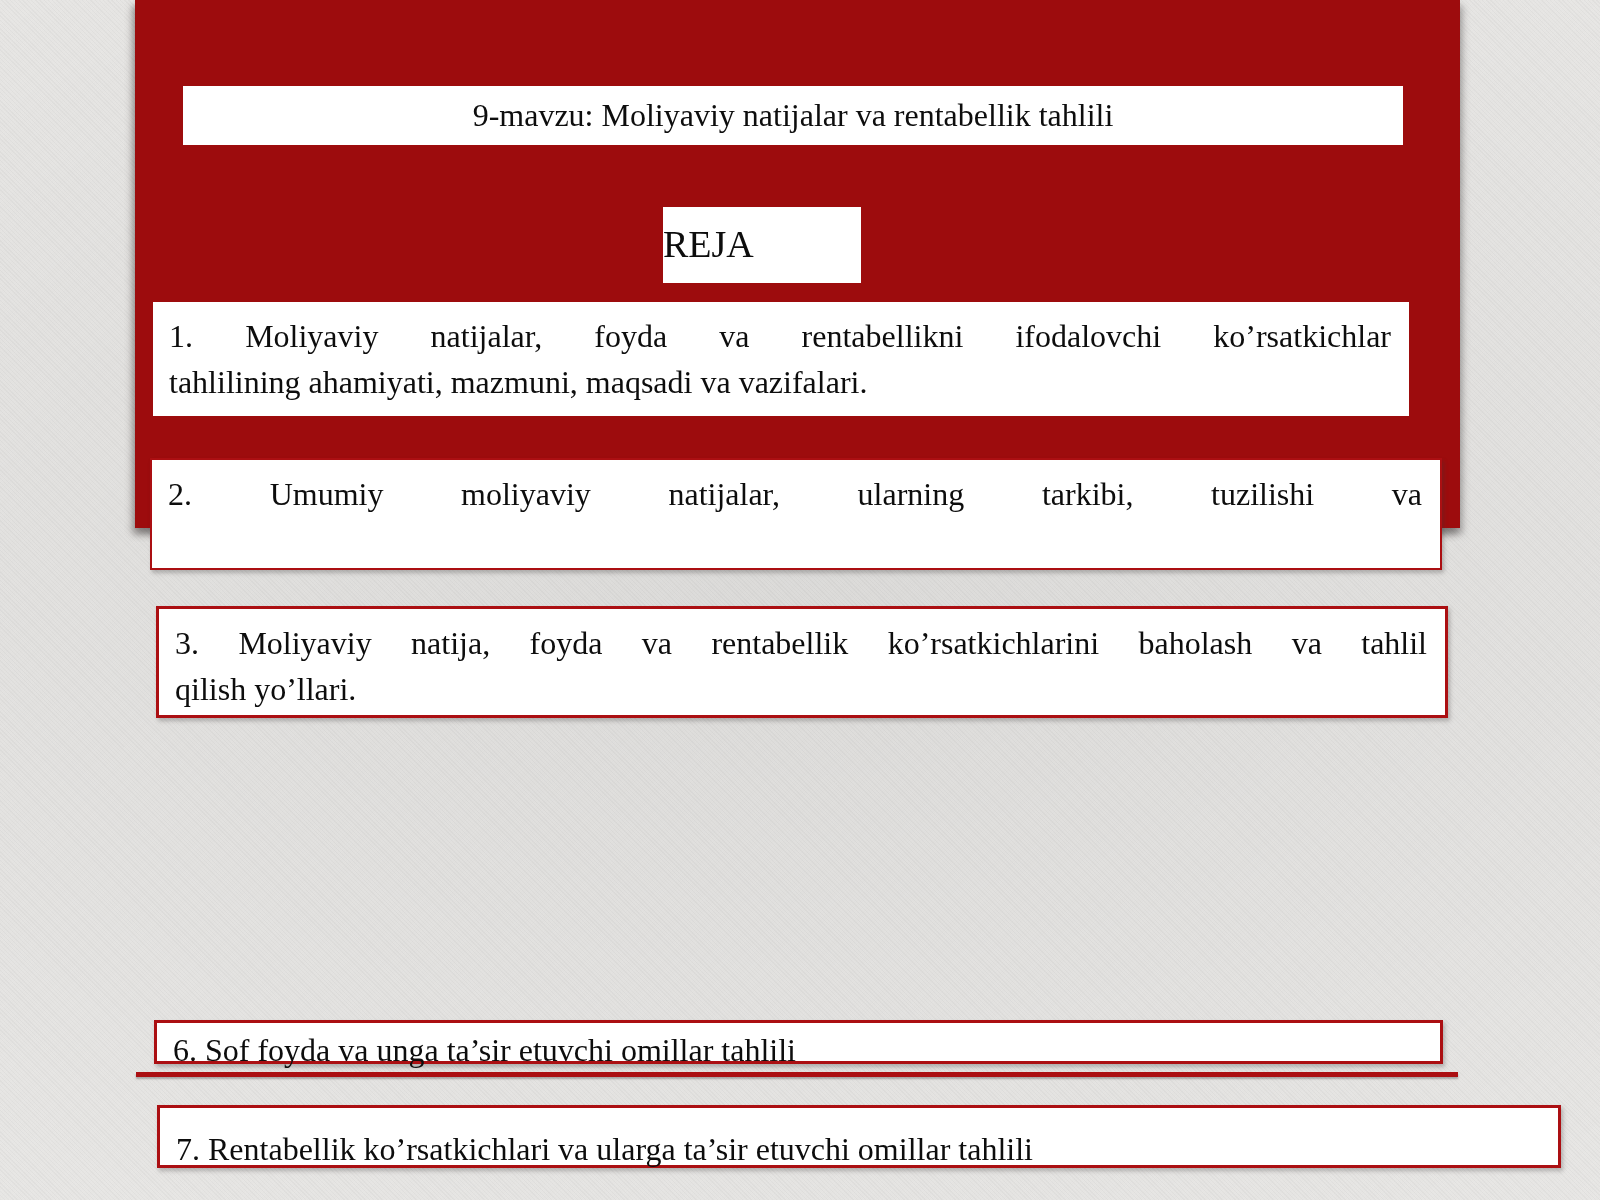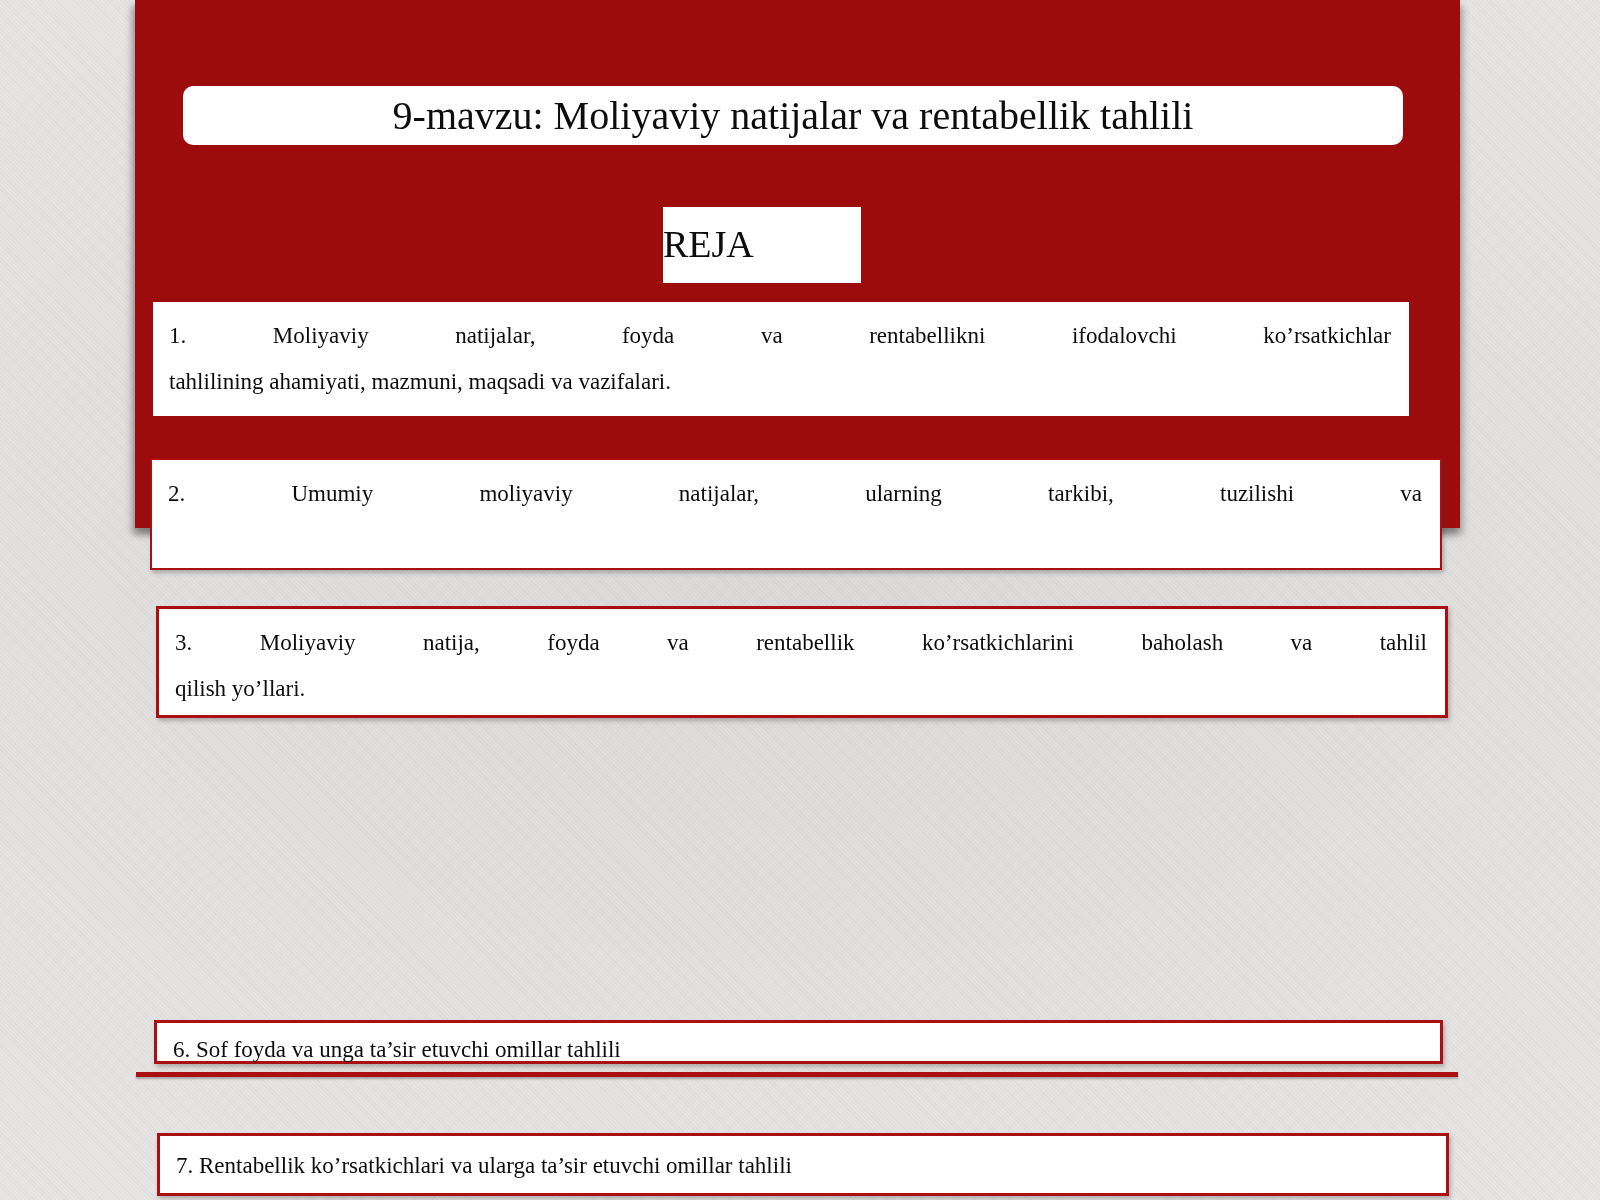--- a/index.html
+++ b/index.html
@@ -33,34 +33,33 @@
     position: absolute;
     background: #ffffff;
     box-sizing: border-box;
   }
 
   .title-box {
     left: 183px; top: 86px;
     width: 1220px; height: 59px;
     line-height: 59px;
     text-align: center;
-    font-size: 40px;
+    font-size: 32px;
     white-space: nowrap;
-    border-radius: 10px;
   }
 
   .reja-box {
     left: 663px; top: 207px;
     width: 198px; height: 76px;
     line-height: 74px;
     font-size: 38px;
   }
 
   .item {
-    font-size: 23px;
+    font-size: 32px;
     padding: 11px 18px 0 16px;
   }
   .item .line {
     line-height: 46px;
     text-align: justify;
     text-align-last: justify;
     text-justify: inter-word;
     white-space: normal;
   }
   .item .line.last { text-align-last: left; }
@@ -69,22 +68,22 @@
   .item-2 { left: 150px; top: 458px; width: 1292px; height: 112px;
             border: 2px solid #ab0f12; box-shadow: 2px 3px 4px rgba(60,55,55,0.3); }
   .item-3 { left: 156px; top: 606px; width: 1292px; height: 112px;
             border: 3px solid #ab0f12; box-shadow: 2px 3px 4px rgba(60,55,55,0.3); }
   .item-4 { left: 156px; top: 760px; width: 1292px; height: 107px;
             border: 3px solid #ab0f12; box-shadow: 2px 3px 4px rgba(60,55,55,0.3); }
   .item-5 { left: 154px; top: 910px; width: 1288px; height: 66px; padding-top: 9px;
             border: 3px solid #ab0f12; box-shadow: 2px 3px 4px rgba(60,55,55,0.3); }
   .item-6 { left: 154px; top: 1007px; width: 1289px; height: 44px; padding-top: 4px;
             border: 3px solid #ab0f12; box-shadow: 2px 3px 4px rgba(60,55,55,0.3); margin-top: 13px; }
-  .item-7 { left: 157px; top: 1105px; width: 1292px; height: 63px; padding-top: 7px;
-            border: 3px solid #ab0f12; box-shadow: 2px 3px 4px rgba(60,55,55,0.3); margin-top: 28px; }
+  .item-7 { left: 157px; top: 1105px; width: 1404px; height: 63px; padding-top: 18px;
+            border: 3px solid #ab0f12; box-shadow: 2px 3px 4px rgba(60,55,55,0.3); }
 
   .divider {
     position: absolute;
     left: 136px; top: 1072px;
     width: 1322px; height: 5px;
     background: #ab0f12;
     box-shadow: 0 2px 2px rgba(60,55,55,0.35);
   }
 </style>
 </head>

